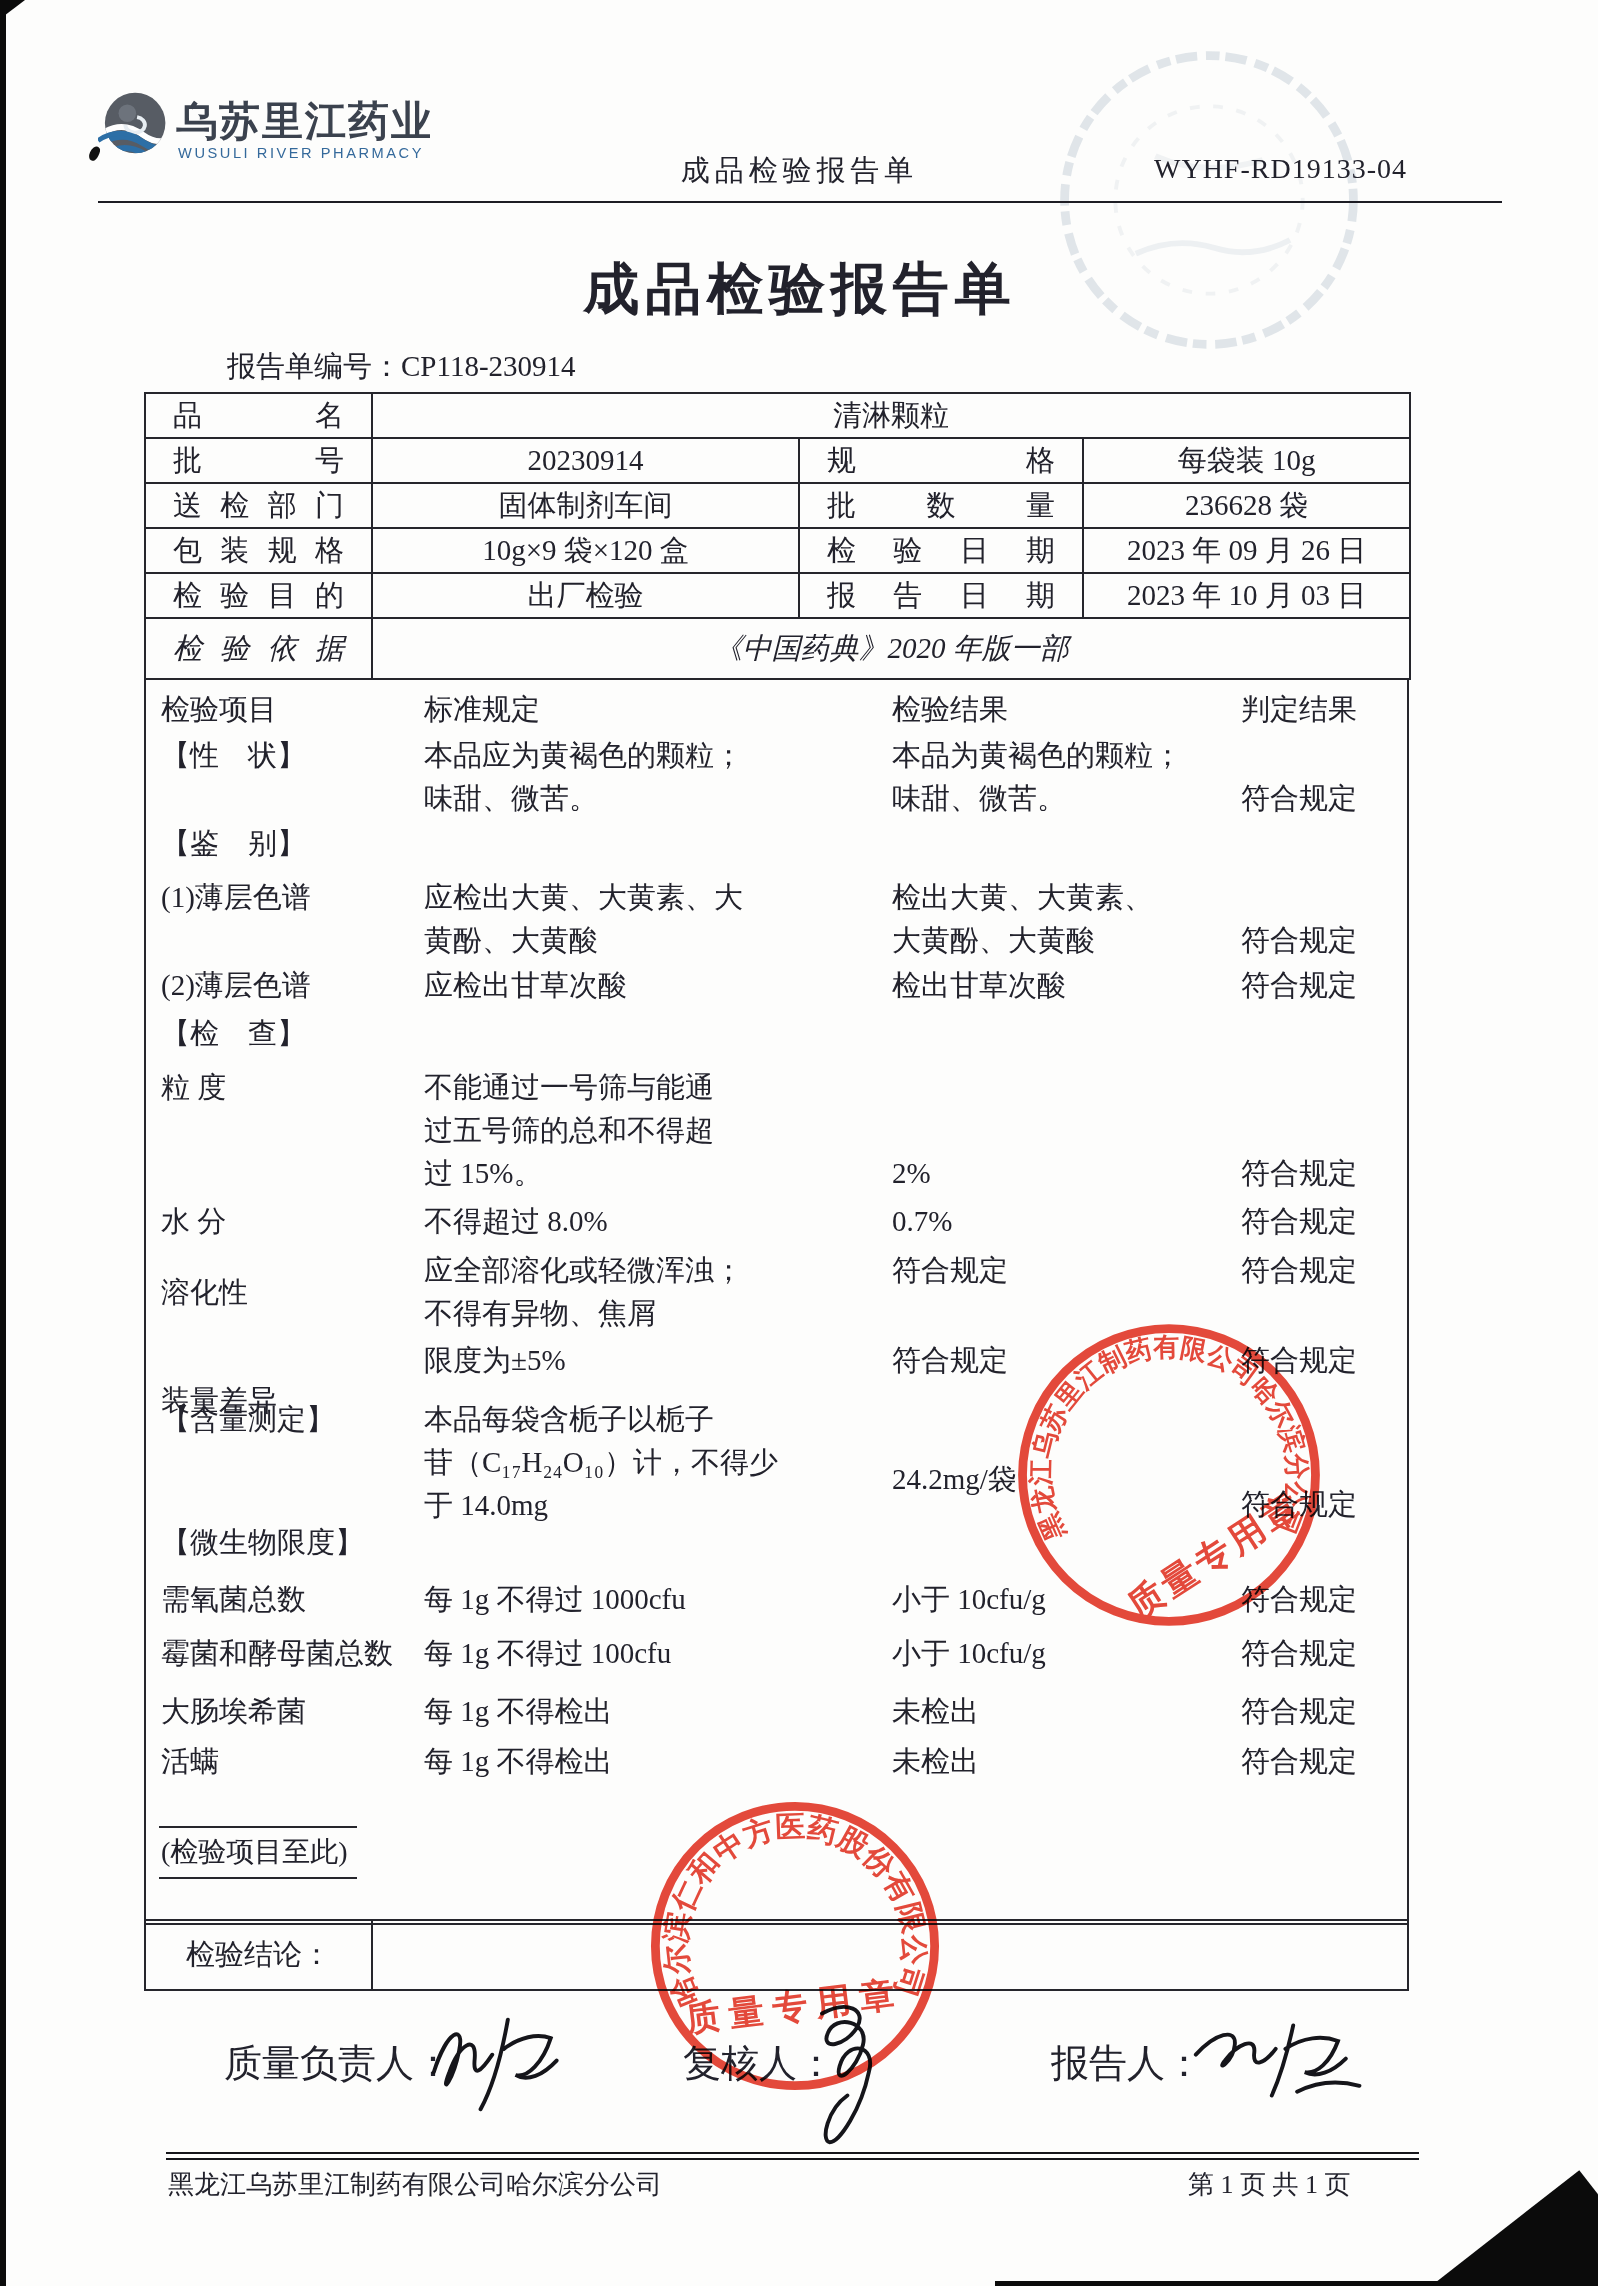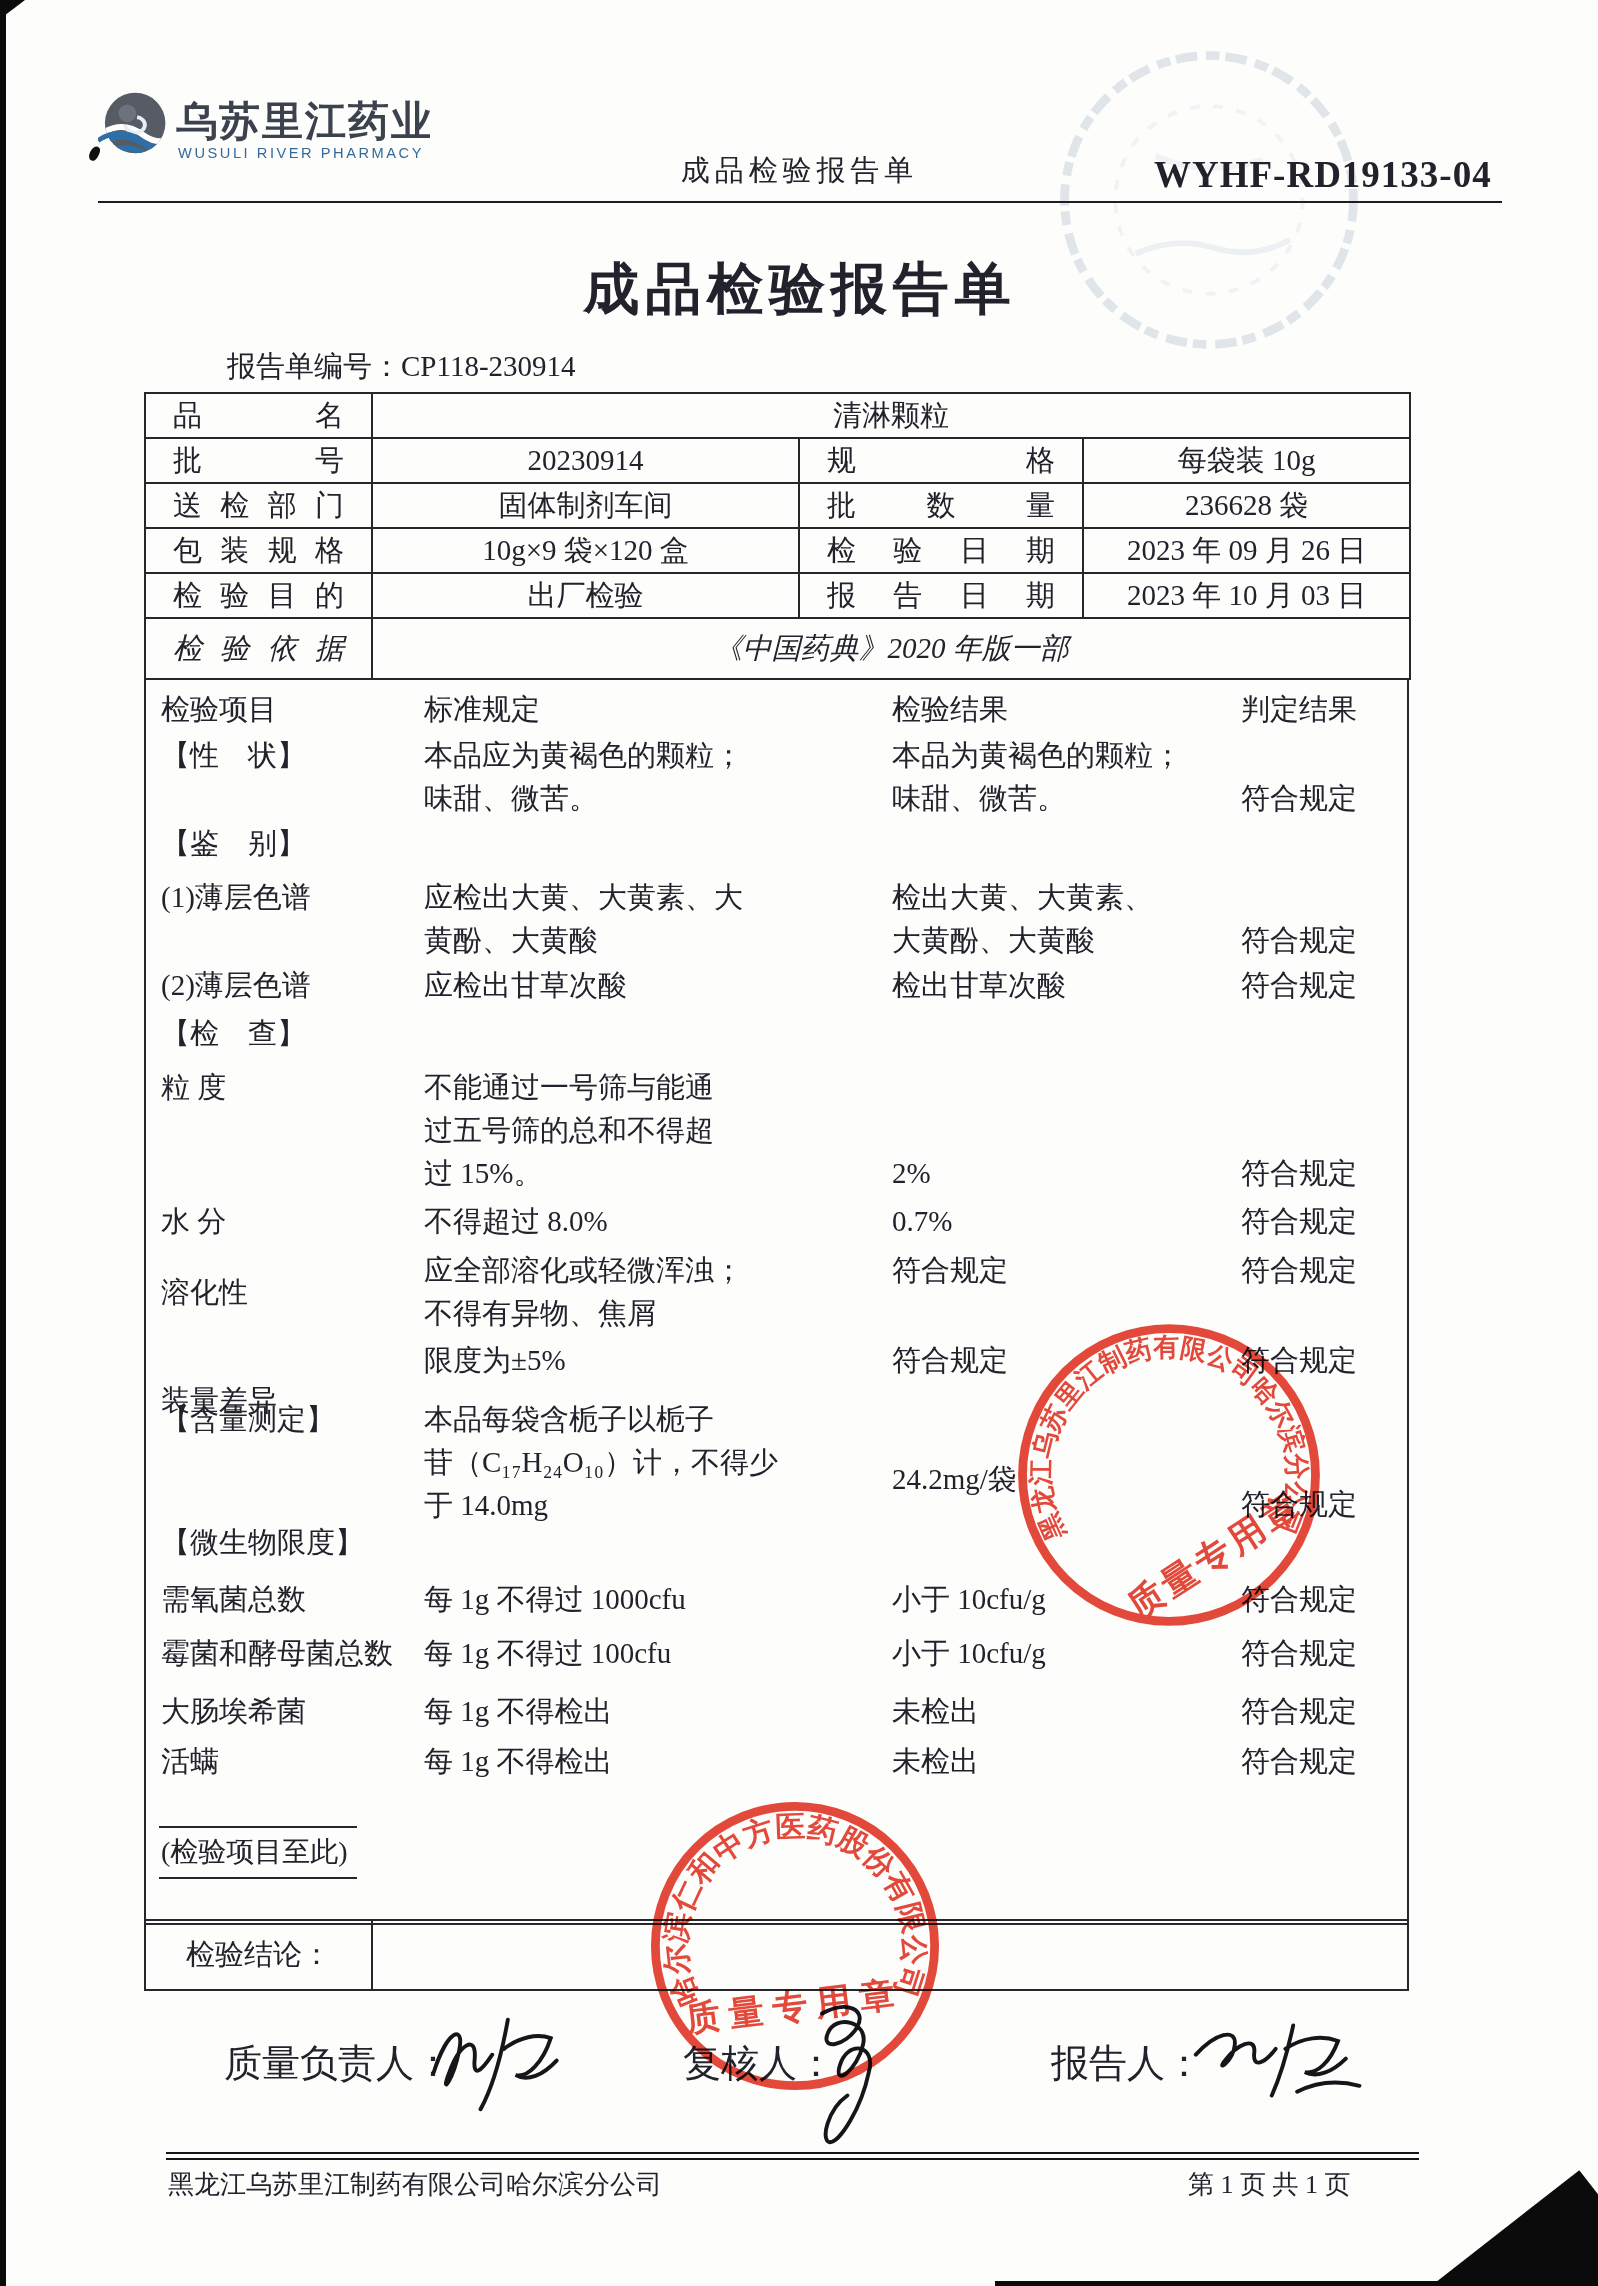--- a/index.html
+++ b/index.html
@@ -7,21 +7,21 @@
         font-family:"Liberation Serif","DejaVu Serif",serif;color:#22222c;}
   
   .edge-left{position:absolute;left:0;top:0;width:5.9px;height:2287px;background:#0b0b0b;}
   .corner-tl{position:absolute;left:0;top:0;width:0;height:0;border-top:19.5px solid #0b0b0b;border-right:25px solid transparent;}
   .corner-br{position:absolute;right:-37px;bottom:-45px;width:215px;height:107px;background:#0b0b0b;transform:rotate(-38deg);}
   .edge-bottom{position:absolute;left:995px;bottom:0;width:604px;height:5.9px;background:#0b0b0b;}
 
   
   .hdr-center{position:absolute;left:624px;top:151px;width:351px;text-align:center;
               font-size:29px;letter-spacing:4.9px;}
-  .hdr-code{position:absolute;left:1154px;top:153px;font-size:37px;letter-spacing:1px;font-weight:bold;}
+  .hdr-code{position:absolute;left:1154px;top:153px;font-size:28px;letter-spacing:1px;}
   .hdr-rule{position:absolute;left:98px;top:201px;width:1404px;height:0;border-top:2.9px solid #1d1d24;}
 
   
   .logo{position:absolute;left:98px;top:84px;}
   .ink-blot{position:absolute;left:90px;top:146px;width:8.8px;height:14.6px;background:#111;
             border-radius:60% 40% 50% 50%;transform:rotate(24deg);}
 
   .doc-title{position:absolute;left:98px;top:252px;width:1404px;text-align:center;
              font-size:56px;font-weight:bold;letter-spacing:5.9px;}
   .report-no{position:absolute;left:202px;top:347px;font-size:29px;margin-left:25px;}

